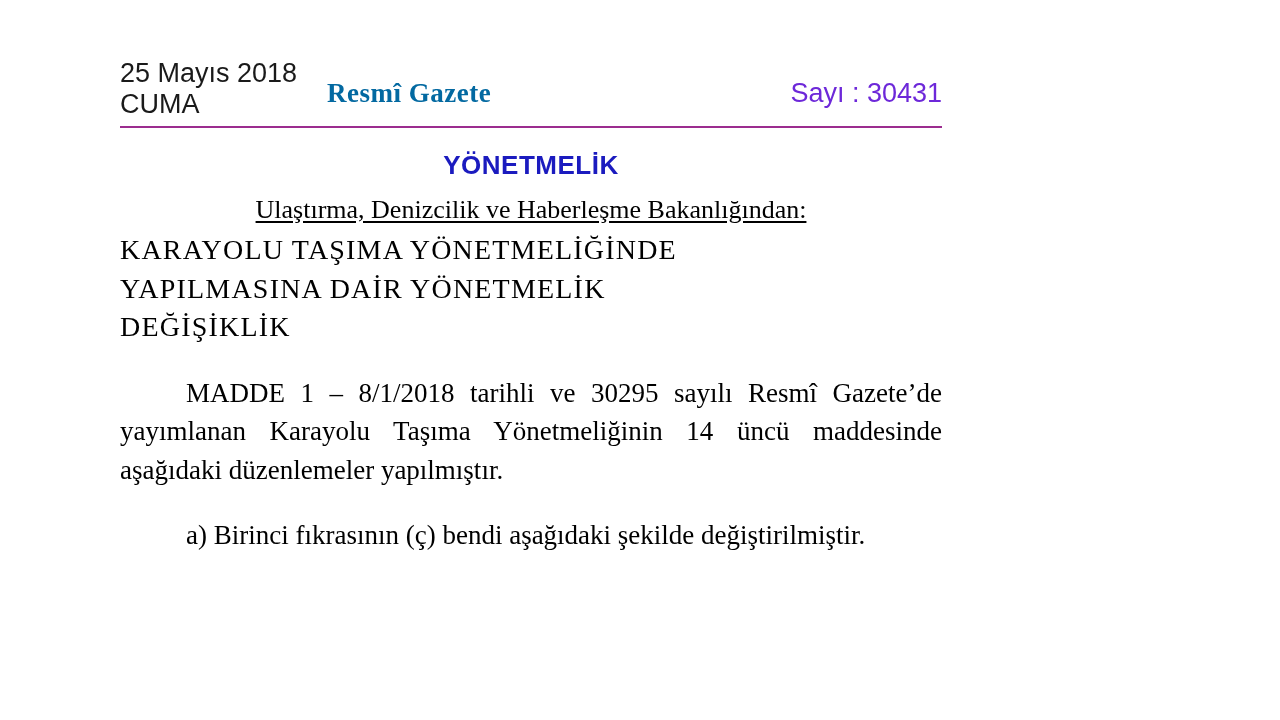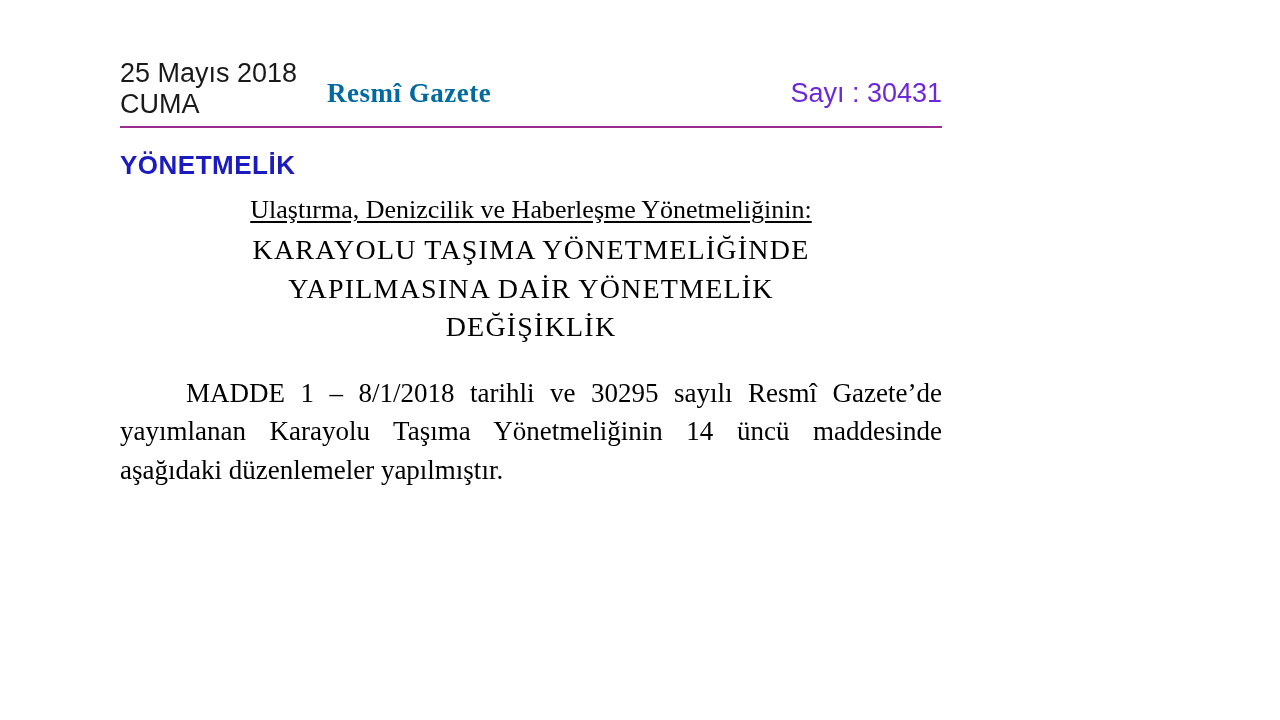--- a/index.html
+++ b/index.html
@@ -54,38 +54,38 @@
     font-family: Liberation Sans, sans-serif;
     font-size: 27px;
     color: #6d28d9;
     flex: 0 0 auto;
     padding-top: 22px;
     margin-left: auto;
   }
 
   
   .doc-section-title {
+    text-align: center;
     font-family: "Liberation Sans", sans-serif;
     font-weight: bold;
     font-size: 26px;
     color: #1b1bbf;
     letter-spacing: 0.5px;
     margin-top: 22px;
   }
   .doc-authority {
     text-align: center;
     font-size: 26px;
     margin-top: 14px;
   }
   .doc-authority span {
     text-decoration: underline;
     text-underline-offset: 3px;
   }
   .doc-heading {
-    text-align: center;
     font-size: 28px;
     letter-spacing: 1.2px;
     line-height: 1.38;
     margin-top: 6px;
   }
   .doc-para {
     font-size: 27px;
     line-height: 1.42;
     text-align: justify;
     text-justify: inter-word;
@@ -108,27 +108,28 @@
   <div class="masthead">
     <div class="masthead-date">25 Mayıs 2018
 CUMA</div>
     <div class="masthead-title">Resmî Gazete</div>
     <div class="masthead-issue">Sayı : 30431</div>
   </div>
 
   <div class="doc-section-title">YÖNETMELİK</div>
 
   <div class="doc-authority">
-    <span>Ulaştırma, Denizcilik ve Haberleşme Yönetmeliğinin:</span>
+    <span>Ulaştırma, Denizcilik ve Haberleşme Bakanlığından:</span>
   </div>
 
   <div class="doc-heading">
     <div>KARAYOLU TAŞIMA YÖNETMELİĞİNDE</div>
     <div>YAPILMASINA DAİR YÖNETMELİK</div>
     <div>DEĞİŞİKLİK</div>
   </div>
 
   <p class="doc-para">MADDE 1 – 8/1/2018 tarihli ve 30295 sayılı Resmî Gazete’de yayımlanan Karayolu Taşıma Yönetmeliğinin 14 üncü maddesinde aşağıdaki düzenlemeler yapılmıştır.</p>
 
+  <p class="doc-para tight">a) Birinci fıkrasının (ç) bendi aşağıdaki şekilde değiştirilmiştir.</p>
 
 
   <div class="clip-bottom"></div>
 </div>
 
 </body></html>

